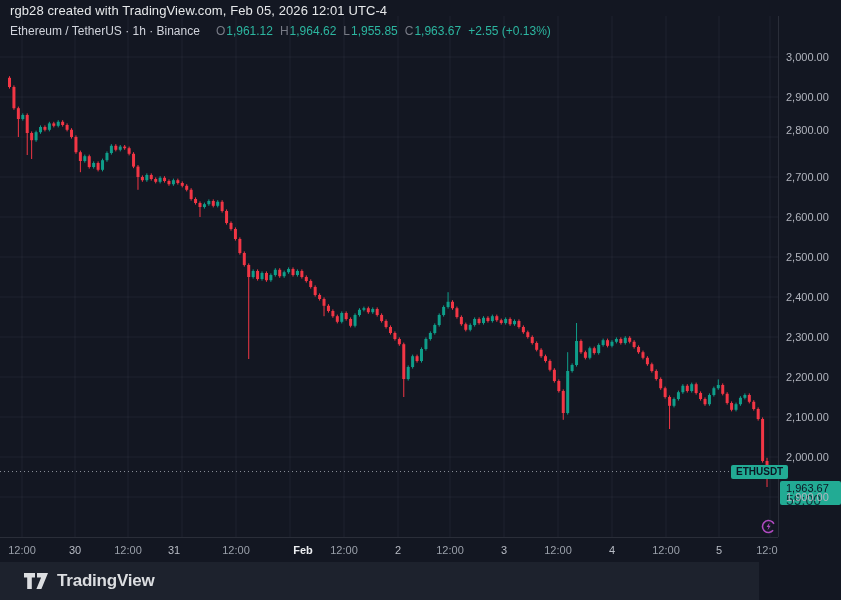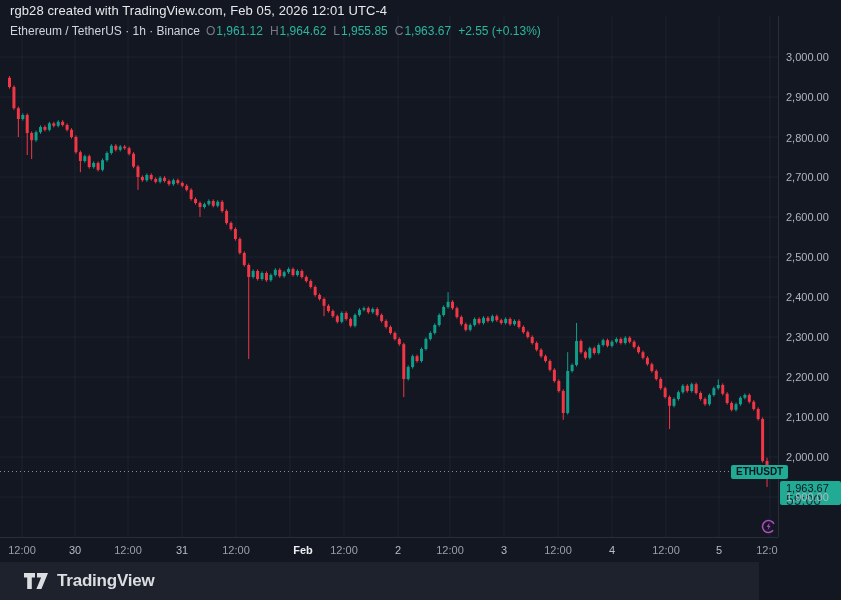--- a/index.html
+++ b/index.html
@@ -14,21 +14,21 @@
 
   
   .attribution {
     position:absolute; left:10px; top:3px;
     font-size:13px; color:#e6e8ea; letter-spacing:.1px;
   }
 
   
   .legend {
     position:absolute; left:10px; top:23px; height:16px;
-    display:flex; align-items:center; gap:6px;
+    display:flex; align-items:center; gap:16px;
     font-size:12px; white-space:nowrap;
   }
   .legend .title { color:#d1d4dc; }
   .legend .ohlc { display:flex; gap:7px; }
   .legend .pair { display:flex; gap:1px; }
   .legend .k { color:#787b86; }
   .legend .v { color:#2cb6a0; }
   .legend .chg { color:#2cb6a0; }
 
   
@@ -493,39 +493,39 @@
     </span>
   </div>
 
   <div class="price-axis" id="price-axis">
     <div class="cur-price-label" style="top: 465.032px;">
       <div>1,963.67</div>
       <div class="countdown">59:00</div>
     </div>
   <div class="ptick" style="top: 41px;">3,000.00</div>
       <div class="ptick" style="top: 81px;">2,900.00</div>
-      <div class="ptick" style="top: 122px;">2,800.00</div>
+      <div class="ptick" style="top: 114px;">2,800.00</div>
       <div class="ptick" style="top: 161px;">2,700.00</div>
       <div class="ptick" style="top: 201px;">2,600.00</div>
       <div class="ptick" style="top: 241px;">2,500.00</div>
       <div class="ptick" style="top: 281px;">2,400.00</div>
       <div class="ptick" style="top: 321px;">2,300.00</div>
       <div class="ptick" style="top: 361px;">2,200.00</div>
       <div class="ptick" style="top: 401px;">2,100.00</div>
       <div class="ptick" style="top: 441px;">2,000.00</div>
       <div class="ptick" style="top: 481px;">1,900.00</div>
     </div>
 
   <div class="symbol-badge" style="top: 464.532px;">ETHUSDT</div>
 
   <div class="time-axis" id="time-axis">
       <div class="ttick time" style="left: 22px;">12:00</div>
       <div class="ttick day" style="left: 75px;">30</div>
       <div class="ttick time" style="left: 128px;">12:00</div>
-      <div class="ttick day" style="left: 182px;">31</div>
+      <div class="ttick day" style="left: 174px;">31</div>
       <div class="ttick time" style="left: 236px;">12:00</div>
       <div class="ttick month" style="left: 303px;">Feb</div>
       <div class="ttick time" style="left: 344px;">12:00</div>
       <div class="ttick day" style="left: 398px;">2</div>
       <div class="ttick time" style="left: 450px;">12:00</div>
       <div class="ttick day" style="left: 504px;">3</div>
       <div class="ttick time" style="left: 558px;">12:00</div>
       <div class="ttick day" style="left: 612px;">4</div>
       <div class="ttick time" style="left: 666px;">12:00</div>
       <div class="ttick day" style="left: 719px;">5</div>

